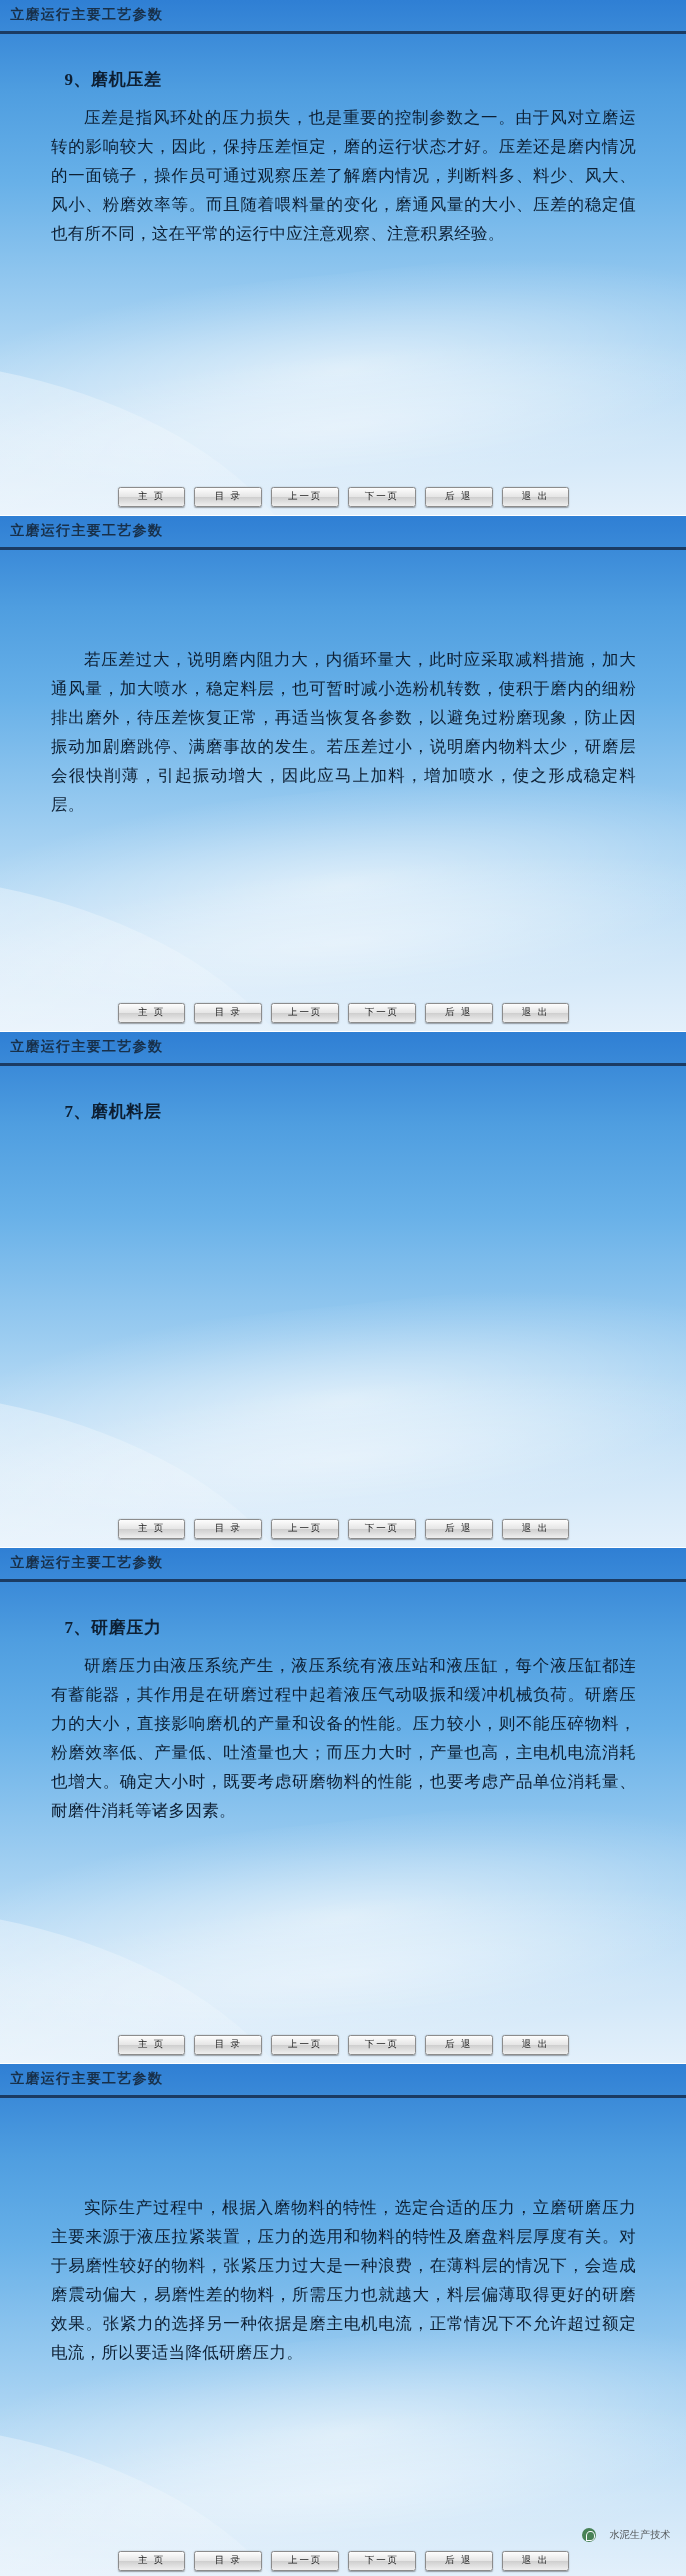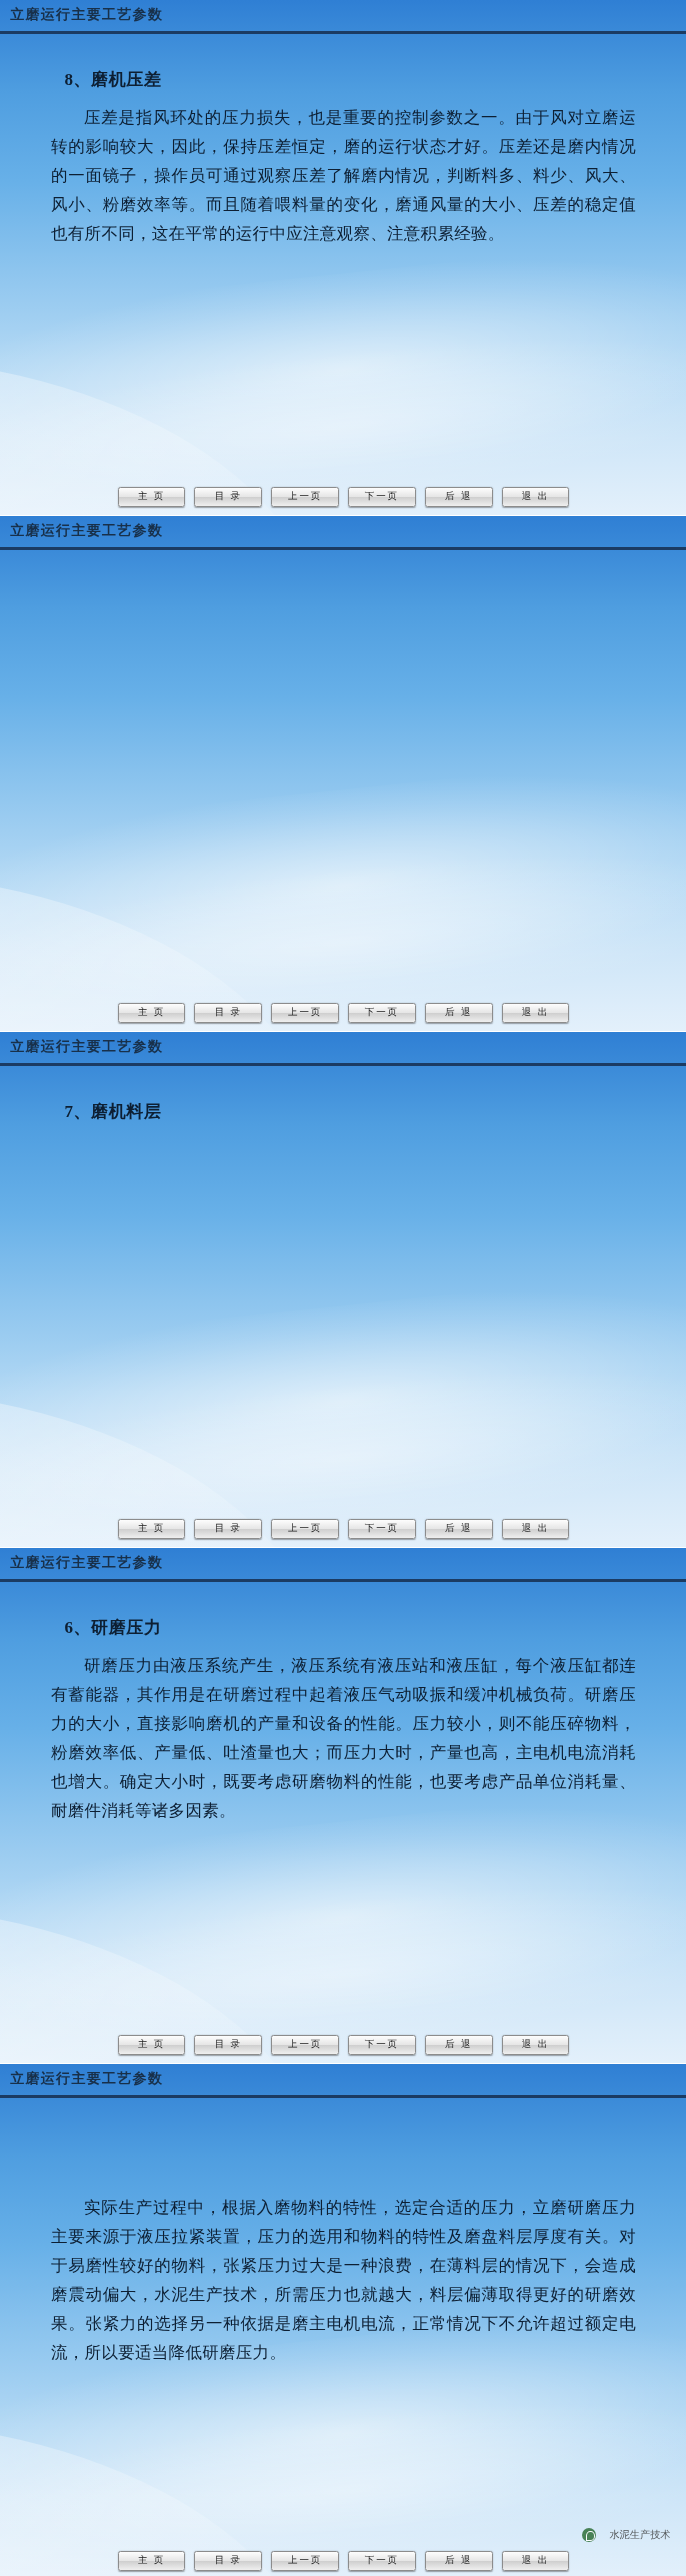--- a/index.html
+++ b/index.html
@@ -150,21 +150,21 @@
   <div class="bg-sweep sweep-a"></div>
   <div class="bg-sweep sweep-b"></div>
   <div class="corner-arc"></div>
 
   <div class="header">
     <div class="header-title">立磨运行主要工艺参数</div>
   </div>
   <div class="header-rule"></div>
 
   <div class="content">
-    <div class="section-title">8、磨机压差</div>
+    <div class="section-title">9、磨机压差</div>
     <p class="para">压差是指风环处的压力损失，也是重要的控制参数之一。由于风对立磨运转的影响较大，因此，保持压差恒定，磨的运行状态才好。压差还是磨内情况的一面镜子，操作员可通过观察压差了解磨内情况，判断料多、料少、风大、风小、粉磨效率等。而且随着喂料量的变化，磨通风量的大小、压差的稳定值也有所不同，这在平常的运行中应注意观察、注意积累经验。</p>
   </div>
 
   <div class="navbar">
     <div class="nav-btn">主 页</div>
     <div class="nav-btn">目 录</div>
     <div class="nav-btn">上一页</div>
     <div class="nav-btn">下一页</div>
     <div class="nav-btn">后 退</div>
     <div class="nav-btn">退 出</div>
@@ -175,20 +175,23 @@
   <div class="bg-deco"></div>
   <div class="bg-sweep sweep-a"></div>
   <div class="bg-sweep sweep-b"></div>
   <div class="corner-arc"></div>
 
   <div class="header">
     <div class="header-title">立磨运行主要工艺参数</div>
   </div>
   <div class="header-rule"></div>
 
+  <div class="content">
+    <p class="para spacer-top-lg">若压差过大，说明磨内阻力大，内循环量大，此时应采取减料措施，加大通风量，加大喷水，稳定料层，也可暂时减小选粉机转数，使积于磨内的细粉排出磨外，待压差恢复正常，再适当恢复各参数，以避免过粉磨现象，防止因振动加剧磨跳停、满磨事故的发生。若压差过小，说明磨内物料太少，研磨层会很快削薄，引起振动增大，因此应马上加料，增加喷水，使之形成稳定料层。</p>
+  </div>
 
   <div class="navbar">
     <div class="nav-btn">主 页</div>
     <div class="nav-btn">目 录</div>
     <div class="nav-btn">上一页</div>
     <div class="nav-btn">下一页</div>
     <div class="nav-btn">后 退</div>
     <div class="nav-btn">退 出</div>
   </div>
 </div>
@@ -223,21 +226,21 @@
   <div class="bg-sweep sweep-a"></div>
   <div class="bg-sweep sweep-b"></div>
   <div class="corner-arc"></div>
 
   <div class="header">
     <div class="header-title">立磨运行主要工艺参数</div>
   </div>
   <div class="header-rule"></div>
 
   <div class="content">
-    <div class="section-title">6、研磨压力</div>
+    <div class="section-title">7、研磨压力</div>
     <p class="para">研磨压力由液压系统产生，液压系统有液压站和液压缸，每个液压缸都连有蓄能器，其作用是在研磨过程中起着液压气动吸振和缓冲机械负荷。研磨压力的大小，直接影响磨机的产量和设备的性能。压力较小，则不能压碎物料，粉磨效率低、产量低、吐渣量也大；而压力大时，产量也高，主电机电流消耗也增大。确定大小时，既要考虑研磨物料的性能，也要考虑产品单位消耗量、耐磨件消耗等诸多因素。</p>
   </div>
 
   <div class="navbar">
     <div class="nav-btn">主 页</div>
     <div class="nav-btn">目 录</div>
     <div class="nav-btn">上一页</div>
     <div class="nav-btn">下一页</div>
     <div class="nav-btn">后 退</div>
     <div class="nav-btn">退 出</div>
@@ -249,21 +252,21 @@
   <div class="bg-sweep sweep-a"></div>
   <div class="bg-sweep sweep-b"></div>
   <div class="corner-arc"></div>
 
   <div class="header">
     <div class="header-title">立磨运行主要工艺参数</div>
   </div>
   <div class="header-rule"></div>
 
   <div class="content">
-    <p class="para spacer-top-lg">实际生产过程中，根据入磨物料的特性，选定合适的压力，立磨研磨压力主要来源于液压拉紧装置，压力的选用和物料的特性及磨盘料层厚度有关。对于易磨性较好的物料，张紧压力过大是一种浪费，在薄料层的情况下，会造成磨震动偏大，水泥生产技术，所需压力也就越大，料层偏薄取得更好的研磨效果。张紧力的选择另一种依据是磨主电机电流，正常情况下不允许超过额定电流，所以要适当降低研磨压力。</p>
+    <p class="para spacer-top-lg">实际生产过程中，根据入磨物料的特性，选定合适的压力，立磨研磨压力主要来源于液压拉紧装置，压力的选用和物料的特性及磨盘料层厚度有关。对于易磨性较好的物料，张紧压力过大是一种浪费，在薄料层的情况下，会造成磨震动偏大，易磨性差的物料，所需压力也就越大，料层偏薄取得更好的研磨效果。张紧力的选择另一种依据是磨主电机电流，正常情况下不允许超过额定电流，所以要适当降低研磨压力。</p>
   </div>
 
   <div class="watermark">
     <span class="wm-logo"></span>
     <span>水泥生产技术</span>
   </div>
 
   <div class="navbar">
     <div class="nav-btn">主 页</div>
     <div class="nav-btn">目 录</div>

